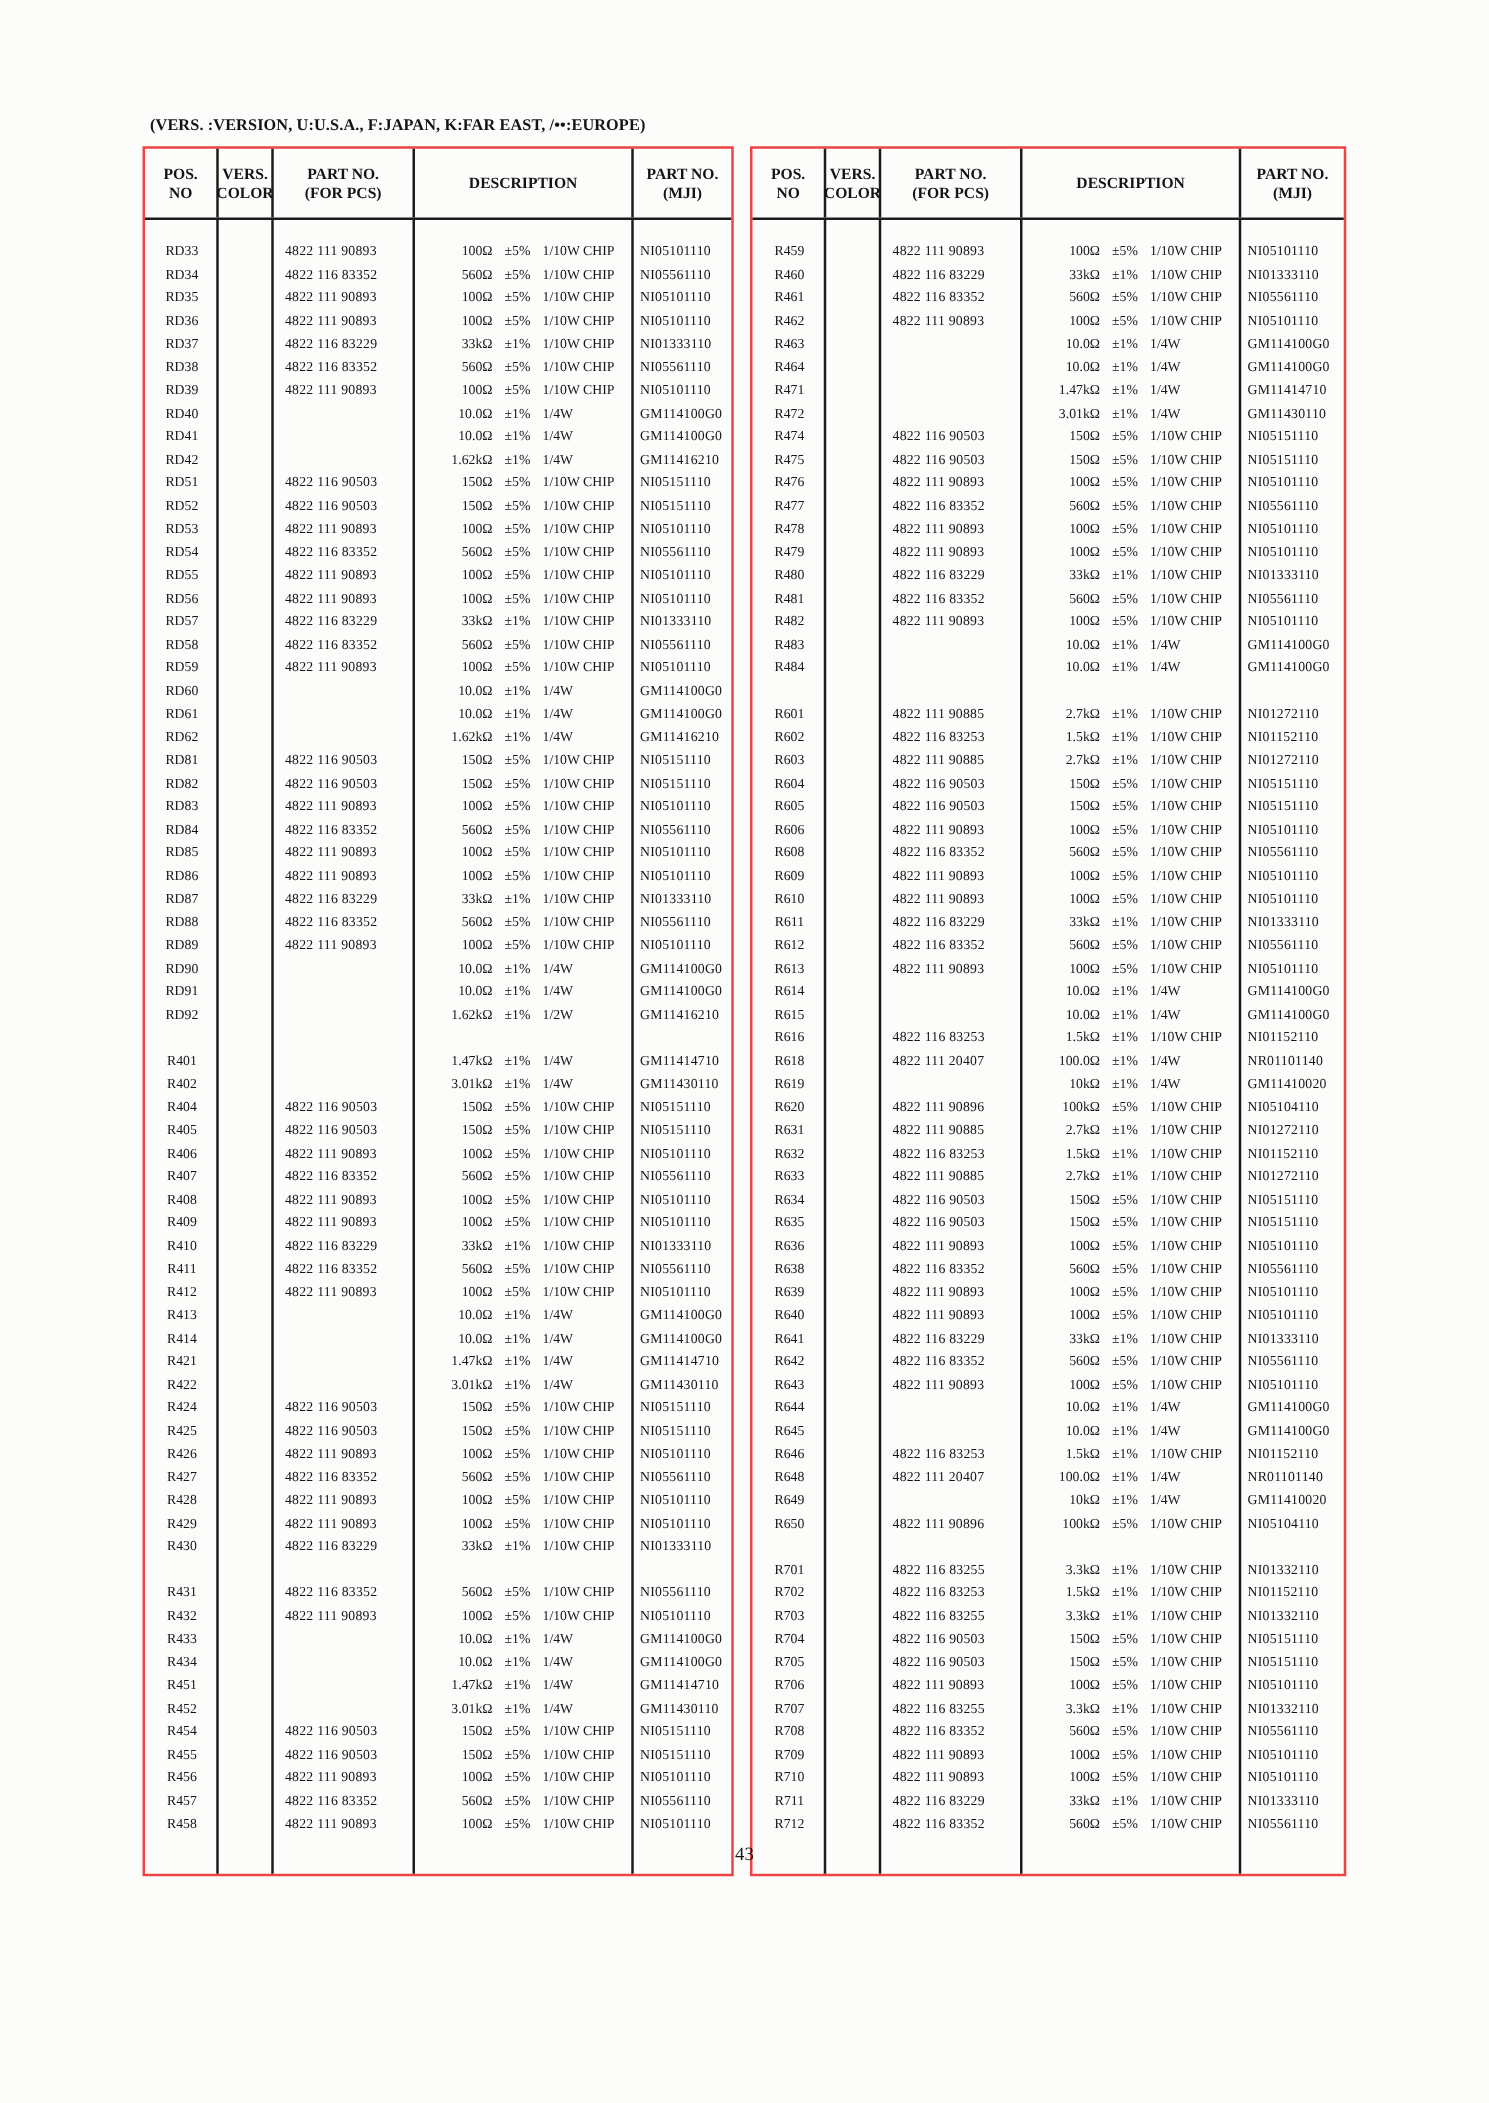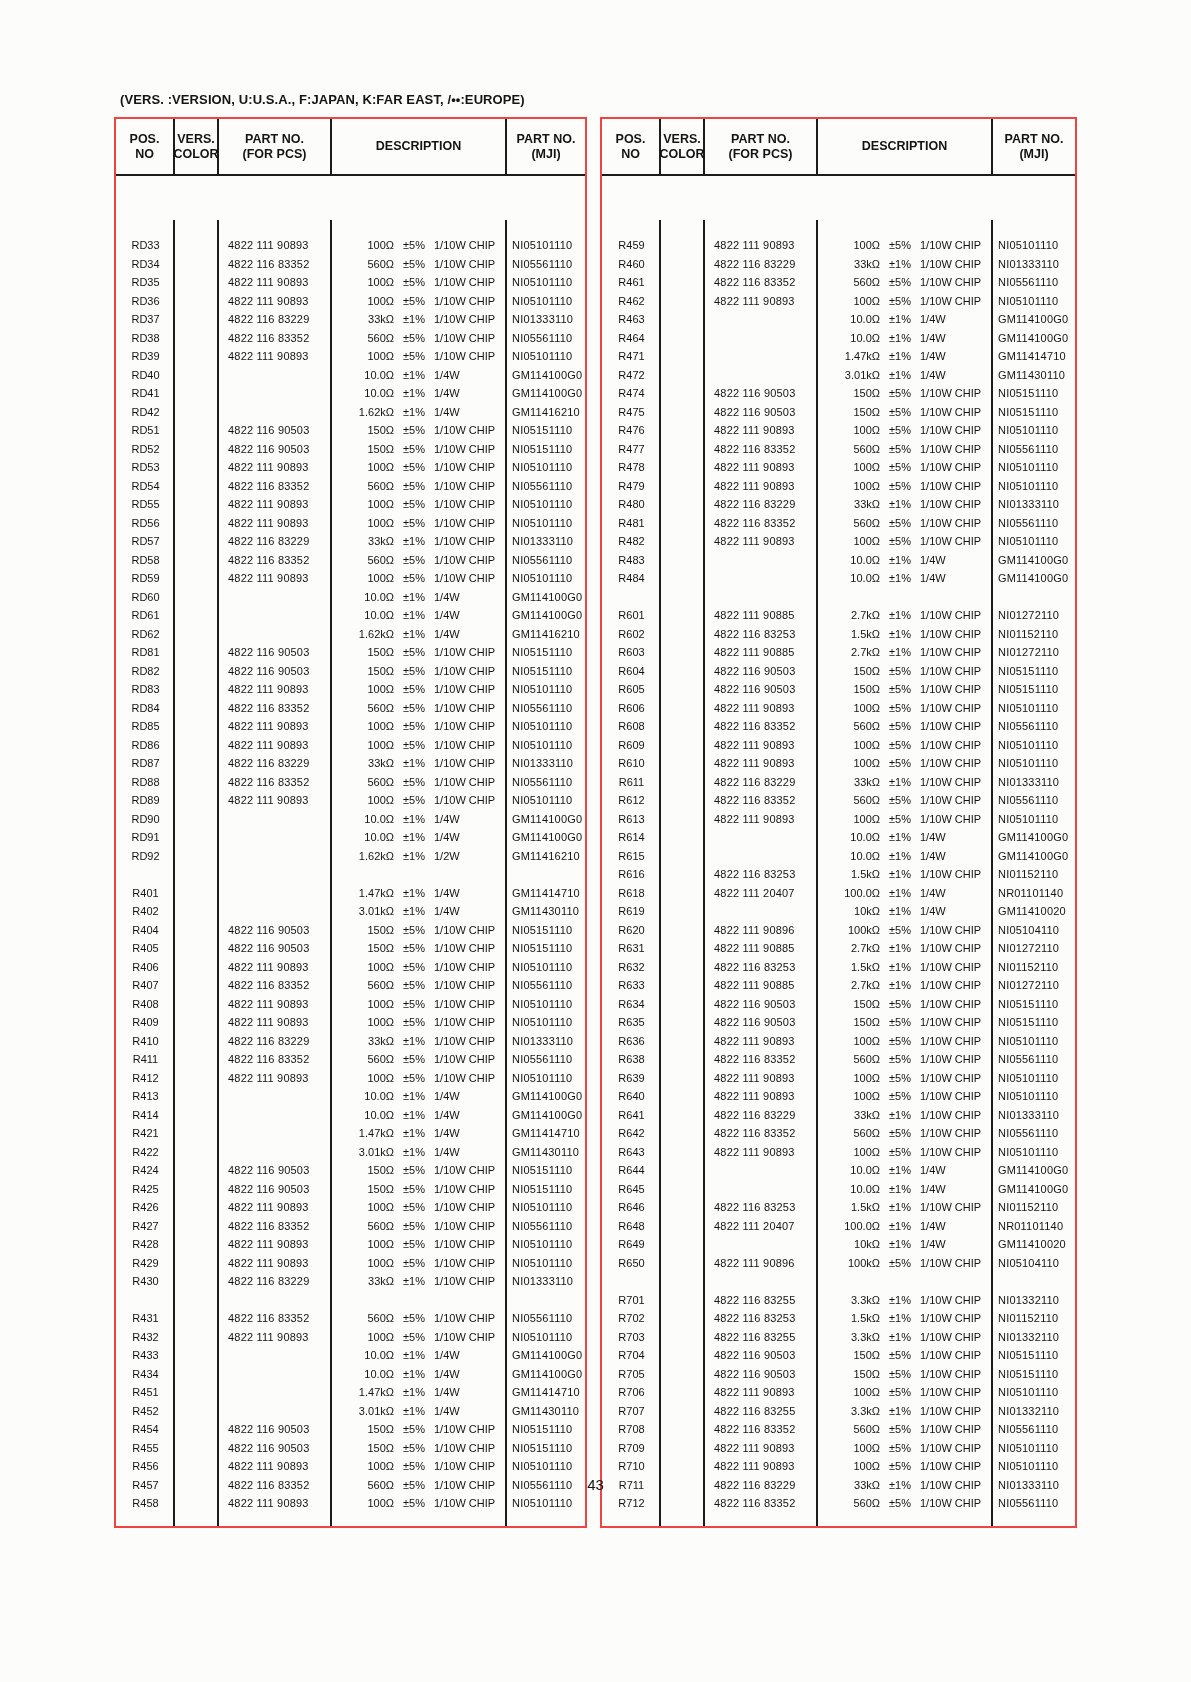--- a/index.html
+++ b/index.html
@@ -4,21 +4,21 @@
 <style>
   html, body { margin: 0; padding: 0; }
   body {
     width: 1191px; height: 1682px;
     background: #fcfcfa;
     color: #141414;
     font-family: "Liberation Sans", sans-serif;
     position: relative;
     overflow: hidden;
   }
-  .page { position: relative; width: 1191px; height: 1682px; }
+  .page { position: relative; width: 1191px; height: 1682px; font-family: Liberation Serif, serif; }
 
   .legend {
     position: absolute; left: 120px; top: 92px;
     font-size: 13px; font-weight: 600; letter-spacing: 0.1px;
     white-space: nowrap;
   }
 
   .table {
     position: absolute; top: 117px;
     border: 2px solid #ef4444;
@@ -42,31 +42,30 @@
   }
   .th:last-child { border-right: none; }
 
   .c0 { flex: 0 0 59px;  width: 59px; }
   .c1 { flex: 0 0 44px;  width: 44px; }
   .c2 { flex: 0 0 113px; width: 113px; }
   .c3 { flex: 0 0 175px; width: 175px; }
   .c4 { flex: 1 1 auto; }
 
   .tbody {
-    padding-top: 16px; padding-bottom: 13px;
+    padding-top: 16px; padding-bottom: 30px;
     
     background-image:
       linear-gradient(#1c1c1c, #1c1c1c),
       linear-gradient(#1c1c1c, #1c1c1c),
       linear-gradient(#1c1c1c, #1c1c1c),
       linear-gradient(#1c1c1c, #1c1c1c);
     background-size: 2px 100%, 2px 100%, 2px 100%, 2px 100%;
     background-position: 57px 0, 101px 0, 214px 0, 389px 0;
     background-repeat: no-repeat;
-    margin-top: 44px;
   }
   .tr { display: flex; height: 18.5px; }
   .td {
     font-size: 11px; line-height: 18.5px;
     white-space: nowrap; overflow: hidden;
     box-sizing: border-box;
   }
   .td.pos { text-align: center; }
   .td.pcs { padding-left: 9px; letter-spacing: 0.2px; }
   .td.desc { display: flex; }

